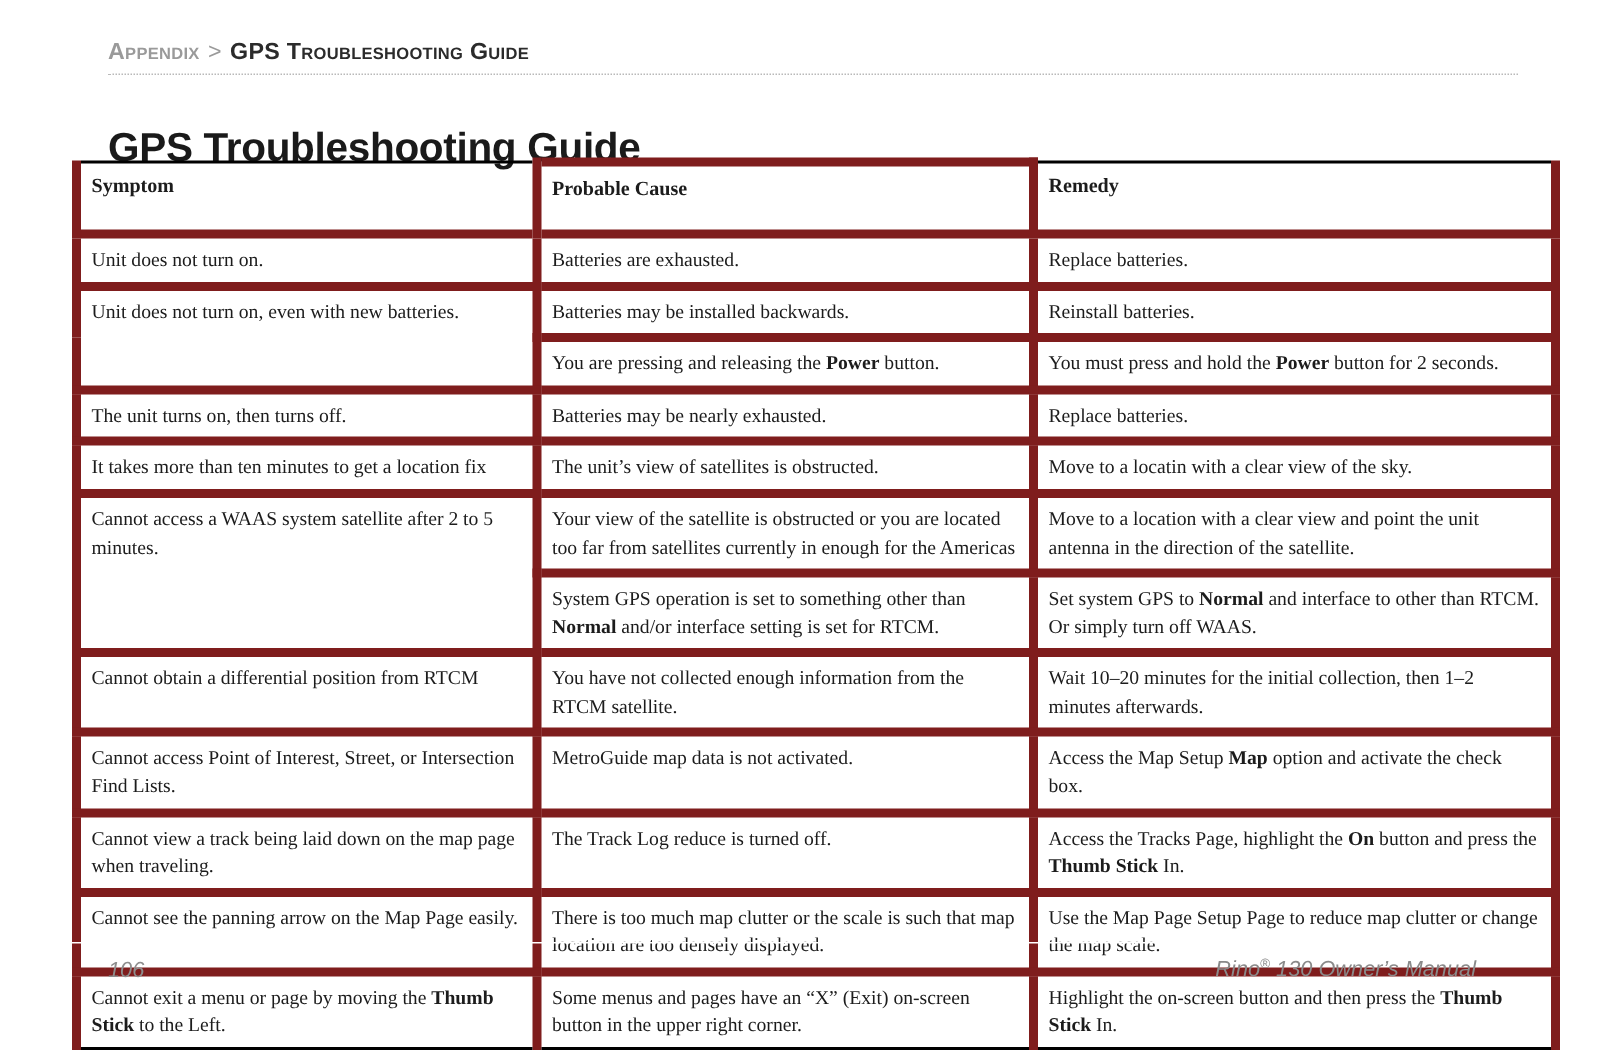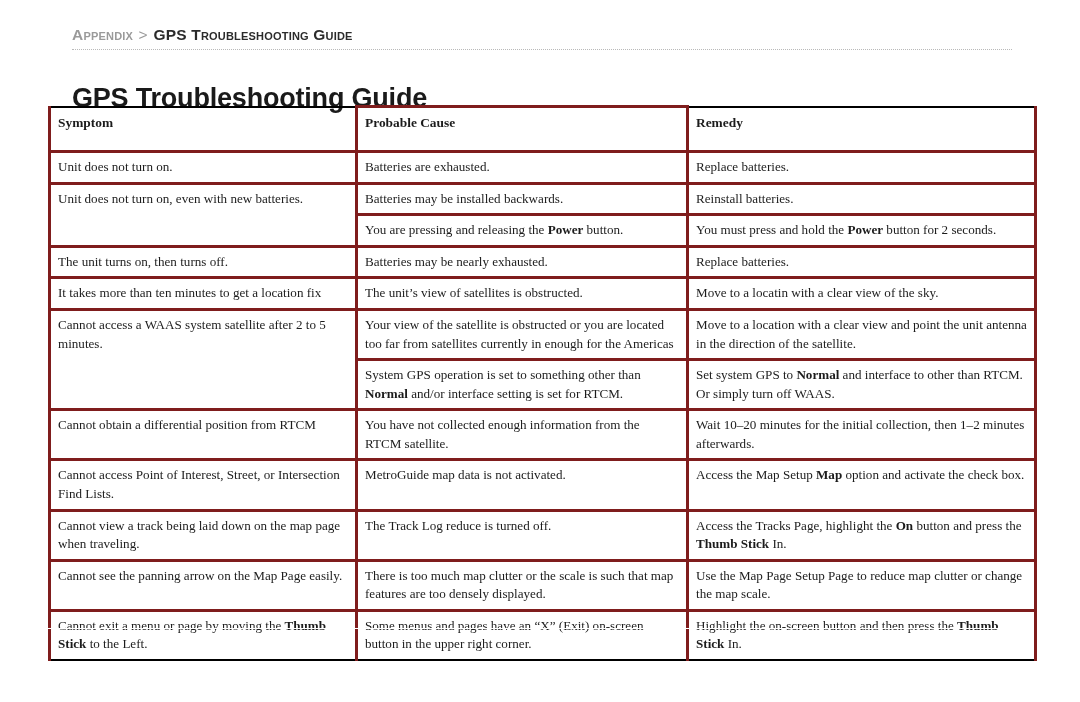--- a/index.html
+++ b/index.html
@@ -82,21 +82,21 @@
     table-layout: fixed;
     font-family: "Liberation Serif", serif;
     font-size: 13.1px;
     color: #1c1c1c;
   }
   table.tg col.c1 { width: 307px; }
   table.tg col.c2 { width: 331px; }
   table.tg col.c3 { width: 348px; }
 
   table.tg th, table.tg td {
-    border: 3px solid #7f1d1d;
+    border: 6px solid #7f1d1d;
     padding: 5px 7px 5px 7px;
     text-align: left;
     vertical-align: top;
     line-height: 1.42;
   }
   table.tg th {
     font-weight: bold;
     font-size: 13.4px;
     padding-top: 5px;
     padding-bottom: 18px;
@@ -231,27 +231,33 @@
             <td>MetroGuide map data is not activated.</td>
             <td class="lastcol">Access the Map Setup <b>Map</b> option and activate the check box.</td>
           </tr>
           <tr>
             <td class="firstcol">Cannot view a track being laid down on the map page when traveling.</td>
             <td>The Track Log reduce is turned off.</td>
             <td class="lastcol">Access the Tracks Page, highlight the <b>On</b> button and press the <b>Thumb Stick</b> In.</td>
           </tr>
           <tr>
             <td class="firstcol">Cannot see the panning arrow on the Map Page easily.</td>
-            <td>There is too much map clutter or the scale is such that map features are too densely displayed.</td>
+            <td>There is too much map clutter or the scale is such that map location are too densely displayed.</td>
             <td class="lastcol">Use the Map Page Setup Page to reduce map clutter or change the map scale.</td>
           </tr>
           <tr class="lastrow">
             <td class="firstcol">Cannot exit a menu or page by moving the <b>Thumb Stick</b> to the Left.</td>
             <td>Some menus and pages have an “X” (Exit) on-screen button in the upper right corner.</td>
             <td class="lastcol">Highlight the on-screen button and then press the <b>Thumb Stick</b> In.</td>
           </tr>
         </tbody>
     </table>
   </div>
 
   <div class="footer-rule"></div>
+  <div class="footer">
+    <span class="pageno">106</span>
+    <span class="manual">
+      <span>Rino</span><sup>®</sup><span> 130 Owner’s Manual</span>
+    </span>
+  </div>
 
 </div>
 
 </body></html>

